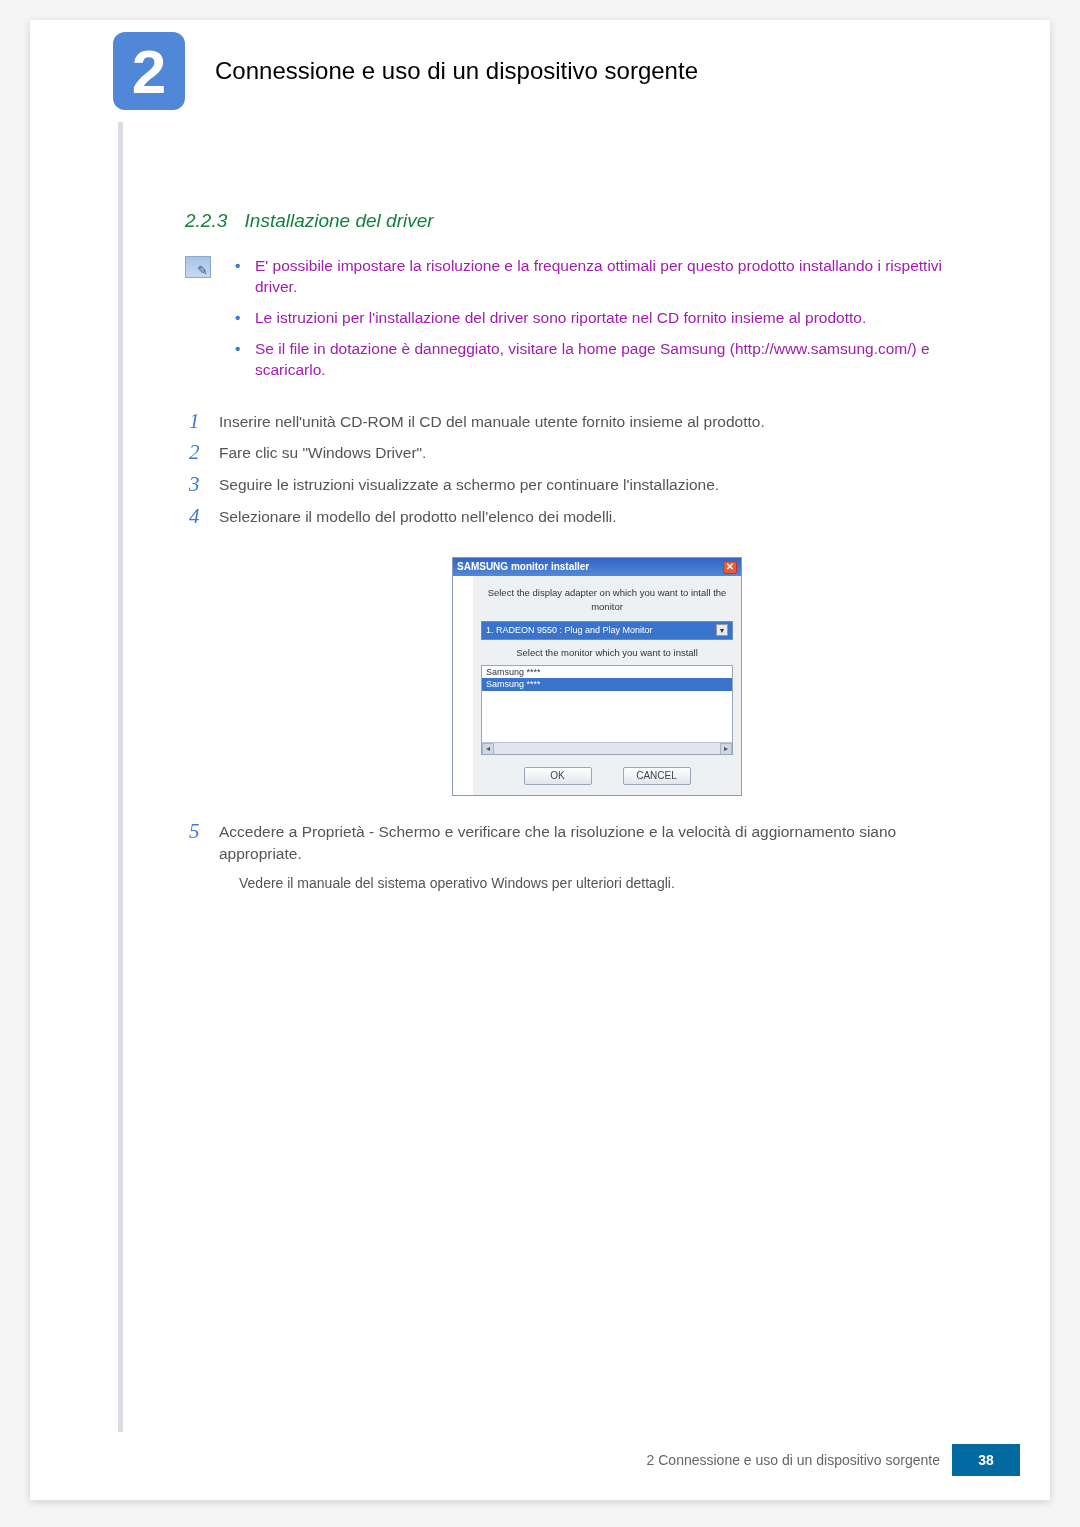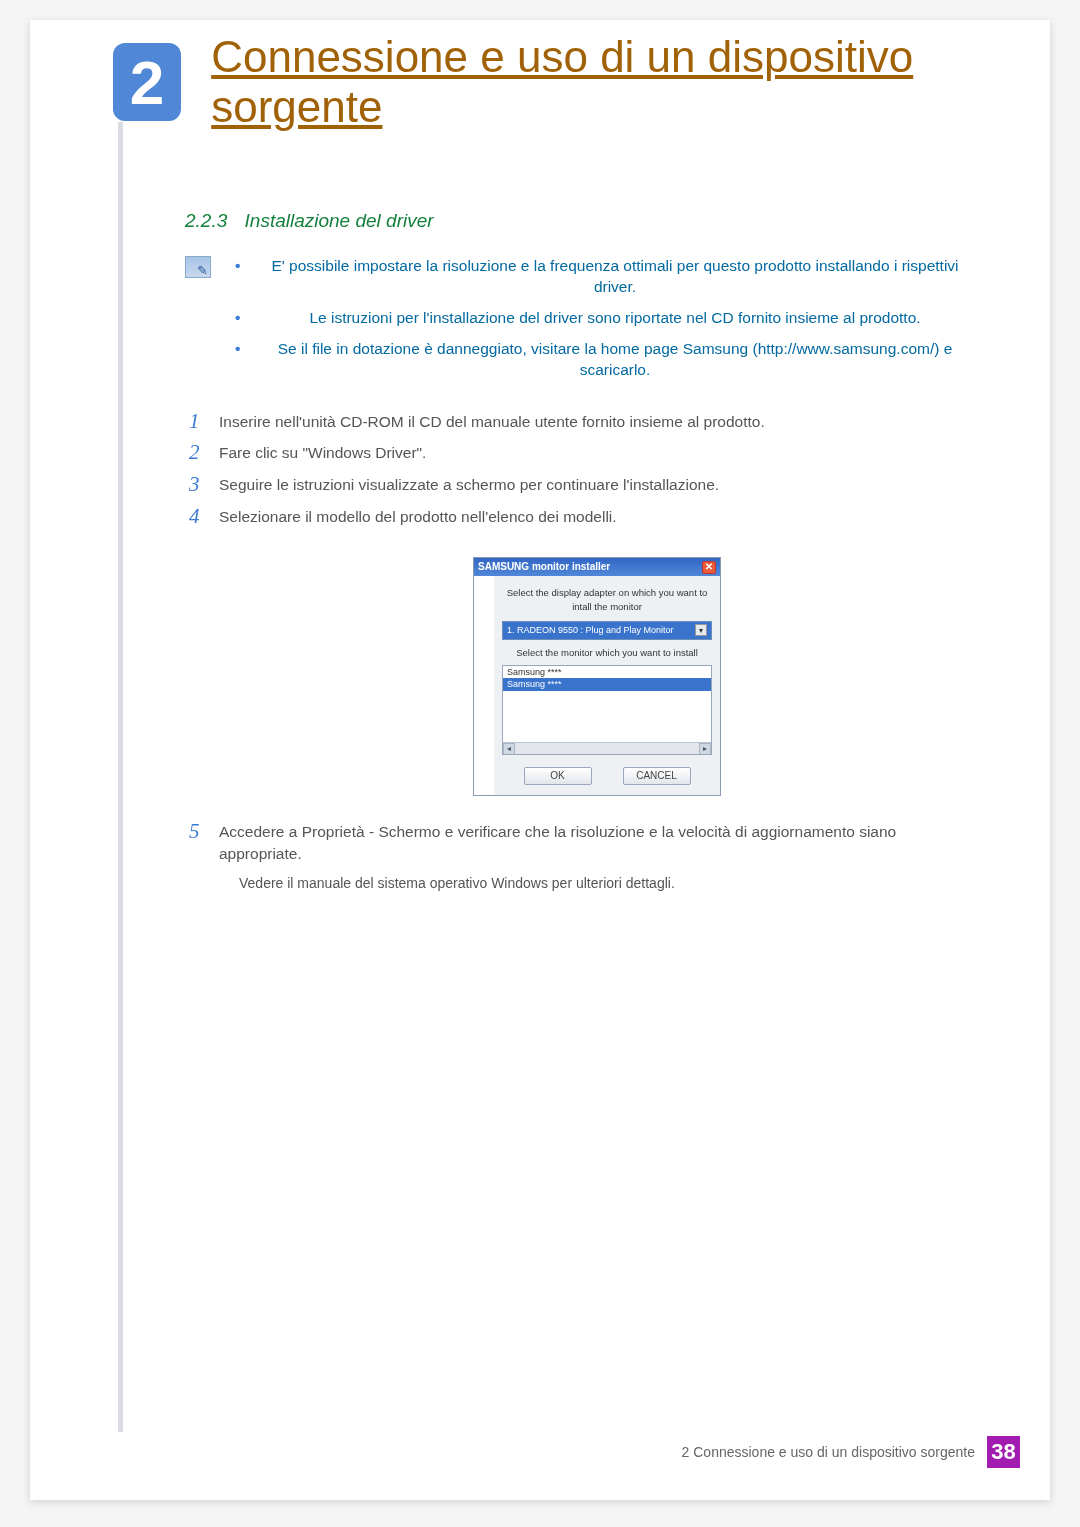--- a/index.html
+++ b/index.html
@@ -35,24 +35,23 @@
       border-radius: 12px;
       display: flex;
       align-items: center;
       justify-content: center;
       color: #fff;
       font-size: 62px;
       font-weight: bold;
       font-family: Arial, sans-serif;
     }
     .chapter-title {
-      font-size: 44px;
-      color: #a16207;
+      font-size: 24px;
+      color: #000000;
       font-weight: normal;
-      text-decoration: underline;
     }
     .content {
       position: absolute;
       left: 155px;
       top: 190px;
       width: 790px;
     }
     .section-heading {
       color: #15803d;
       font-size: 19px;
@@ -81,24 +80,23 @@
       font-size: 13px;
       position: absolute;
       right: 2px;
       bottom: -1px;
     }
     .bullet-list { list-style: none; }
     .bullet-list li {
       position: relative;
       padding-left: 24px;
       font-size: 15.5px;
-      color: #0369a1;
+      color: #a21caf;
       line-height: 1.35;
       margin-bottom: 10px;
-      text-align: center;
     }
     .bullet-list li::before {
       content: "•";
       position: absolute;
       left: 4px;
       top: 0;
       color: #3d7cd4;
       font-weight: bold;
     }
     ol.steps {
@@ -126,21 +124,21 @@
       font-family: Georgia, serif;
     }
     .step-extra {
       margin-top: 10px;
       font-size: 14px;
       color: #555;
       margin-left: 20px;
     }
     
     .installer {
-      width: 248px;
+      width: 290px;
       margin: 30px auto 25px auto;
       border: 1px solid #8a9bb5;
       font-size: 10px;
       color: #333;
     }
     .installer-titlebar {
       background: linear-gradient(#3166c4,#5288d8);
       color: #fff;
       padding: 2px 4px;
       display: flex;
@@ -189,29 +187,29 @@
     .installer-buttons { display:flex; gap:31px; justify-content:center; margin-top:12px; }
     .installer-buttons button {
       width:68px; height:18px; font-size:10px;
       background:linear-gradient(#fff,#e2e6ec);
       border:1px solid #9aa7ba; border-radius:2px;
       color:#444;
     }
     
     .footer {
       position:absolute;
-      bottom:32px;
+      bottom:24px;
       left:0; right:30px;
       display:flex; justify-content:flex-end; align-items:center; gap:12px;
     }
     .footer-text { color:#666; font-size:14px; }
     .page-num {
-      width:33px; height:32px; background:#a21caf; color:#fff;
+      width:68px; height:32px; background:#0369a1; color:#fff;
       display:flex;align-items:center;justify-content:center;
-      font-size:22px; font-weight:bold;
+      font-size:14px; font-weight:bold;
     }
   </style>
 </head>
 <body>
 
 <div class="page">
   <div class="side-bar"></div>
 
   <div class="header">
     <div class="chapter-badge">2</div>

